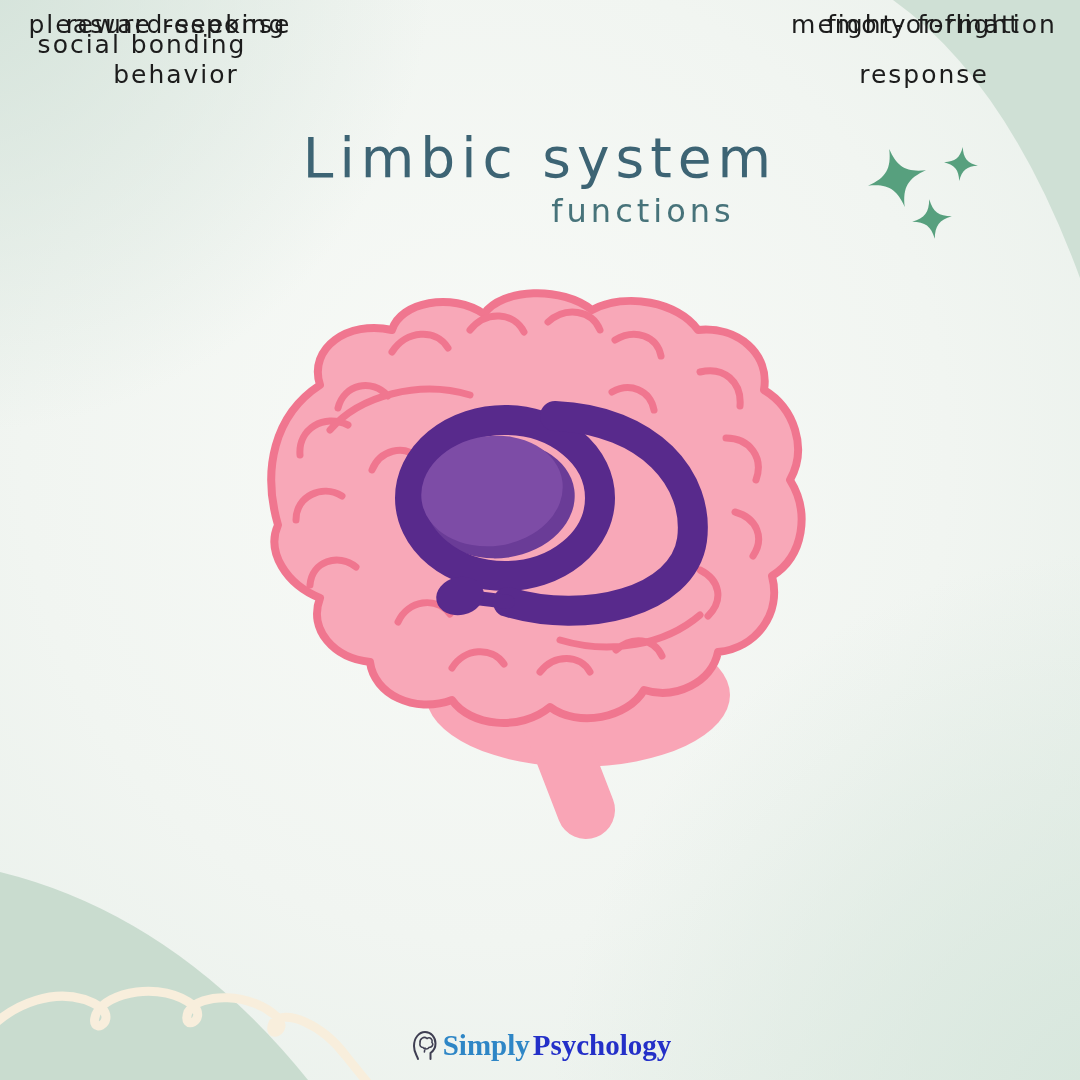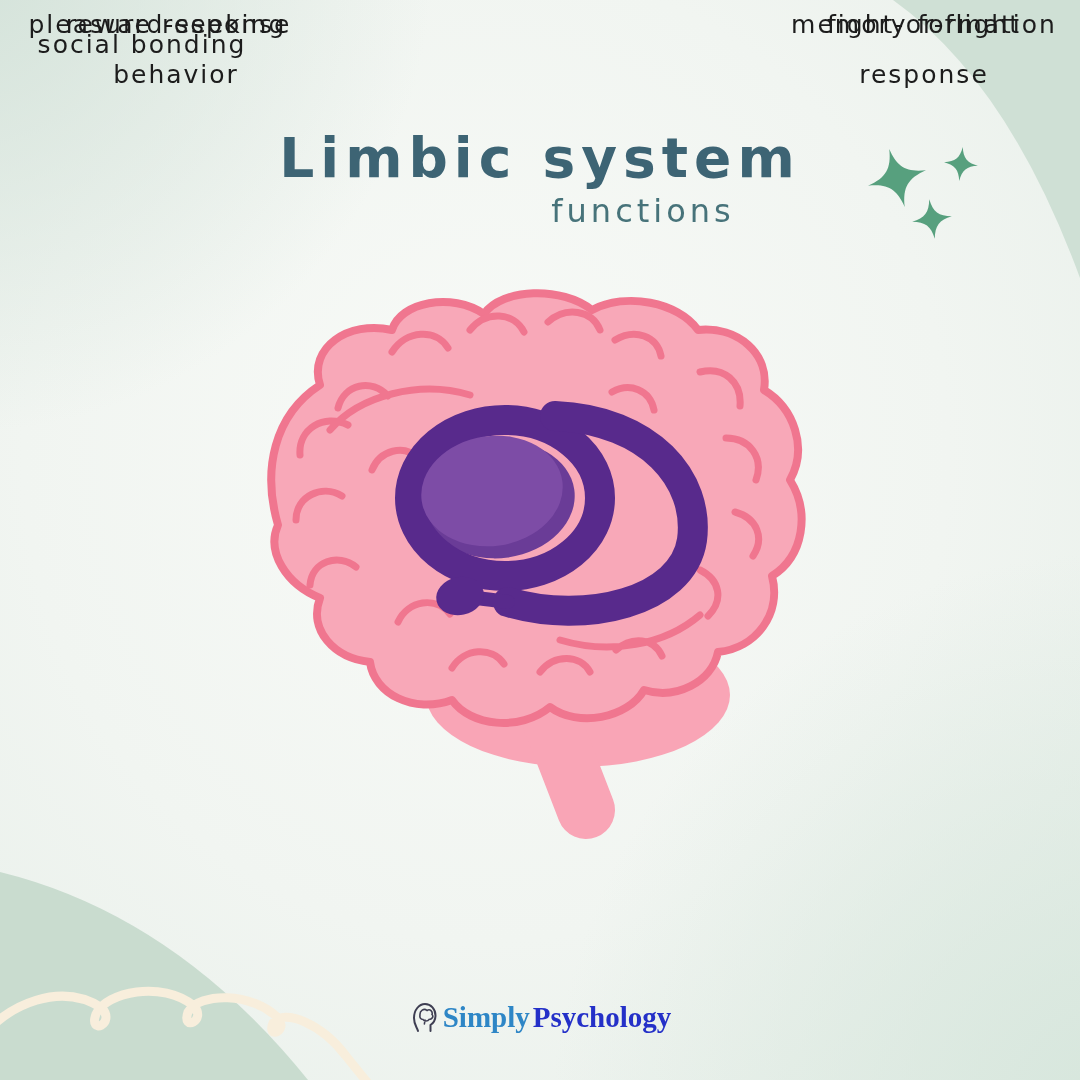--- a/index.html
+++ b/index.html
@@ -9,21 +9,21 @@
     overflow:hidden;
     font-family:"DejaVu Sans",sans-serif;
     background:
       radial-gradient(circle at -4% -4%, #d3e2d9 0%, rgba(211,226,217,0) 30%),
       radial-gradient(circle at 104% 104%, #d6e6dc 0%, rgba(214,230,222,0) 36%),
       radial-gradient(ellipse at 45% 42%, #f8faf7 0%, #f1f5f1 55%, #e7efe9 100%);
   }
   svg.scene{position:absolute;inset:0;}
   .title{
     position:absolute;top:126px;left:0;width:100%;
-    text-align:center;font-size:55px;font-weight:700;
+    text-align:center;font-size:55px;font-weight:400;
     color:#3d6474;letter-spacing:6px;
   }
   .subtitle{
     position:absolute;top:192px;left:0;width:100%;
     text-align:center;font-size:32px;font-weight:500;
     color:#47737a;letter-spacing:4px;
     transform:translateX(103px);
   }
   .label{
     position:absolute;
@@ -32,21 +32,21 @@
   }
   .lbl-l0{left:0;top:288;width:320px;}
   .lbl-l1{left:0;top:443;width:284px;margin-top:20px;}
   .lbl-l2{left:0;top:623;width:306px;}
   .lbl-l3{left:16px;top:752;width:320px;}
   .lbl-r0{left:735px;top:288;width:320px;}
   .lbl-r1{left:764px;top:443;width:320px;}
   .lbl-r2{left:764px;top:598;width:320px;}
   .lbl-r3{left:720px;top:776;width:320px;}
   .logo{
-    position:absolute;top:1000px;left:0;width:100%;
+    position:absolute;top:1028px;left:0;width:100%;
     display:flex;justify-content:center;align-items:center;gap:3px;
     font-family:"Liberation Serif",serif;font-weight:700;font-size:29px;
   }
   .logo .prefix{color:#2e86c6;}
   .logo .suffix{color:#2430c8;font-family:Liberation Serif, serif;}
   .logo svg{display:block;margin-right:1px;}
 </style>
 </head>
 <body>
 

